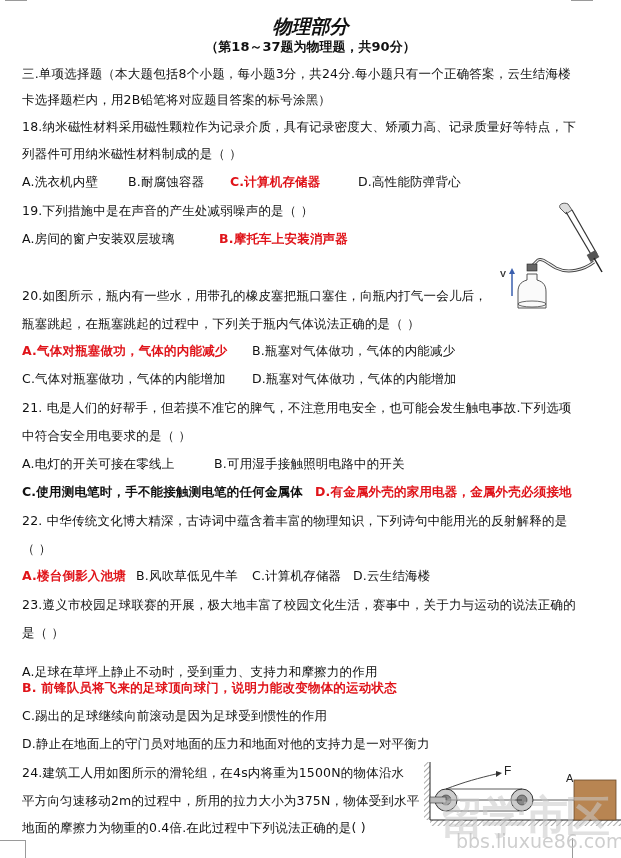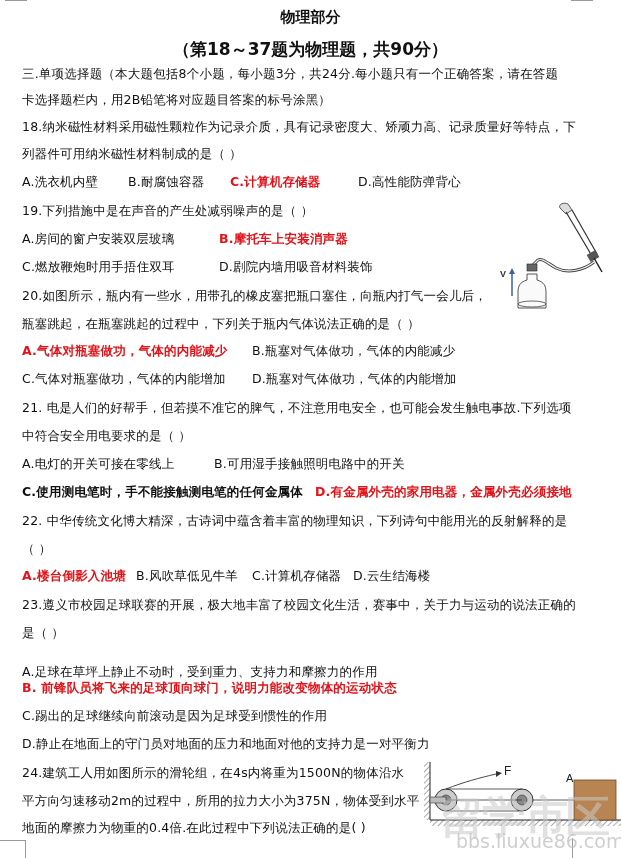--- a/index.html
+++ b/index.html
@@ -85,44 +85,40 @@
 <body>
 
 <div class="page">
 
   <div class="corner-mark" style="left:5px;top:0;width:22px;height:1px;"></div>
   <div class="corner-mark" style="left:571px;top:0;width:22px;height:1px;"></div>
   <div class="corner-mark" style="left:0;top:840px;width:26px;height:1px;"></div>
   <div class="corner-mark" style="left:25px;top:840px;width:1px;height:18px;"></div>
   <div class="corner-mark" style="left:572px;top:838px;width:1px;height:20px;"></div>
 
-  <div class="title" style="top:8px;font-size:15px;">物理部分</div>
-  <div class="title" style="top:38px;font-size:17px;">（第18～37题为物理题，共90分）</div>
-
-  <div class="line" style="top:66px;">三.单项选择题（本大题包括8个小题，每小题3分，共24分.每小题只有一个正确答案，请在答题</div>
+  <div class="title" style="top:14px;font-size:19px;font-style:italic;">物理部分</div>
+  <div class="title" style="top:38px;font-size:13px;">（第18～37题为物理题，共90分）</div>
+
+  <div class="line" style="top:66px;">三.单项选择题（本大题包括8个小题，每小题3分，共24分.每小题只有一个正确答案，云生结海楼</div>
   <div class="line" style="top:92px;">卡选择题栏内，用2B铅笔将对应题目答案的标号涂黑）</div>
 
   <div class="line" style="top:119px;">18.纳米磁性材料采用磁性颗粒作为记录介质，具有记录密度大、矫顽力高、记录质量好等特点，下</div>
   <div class="line" style="top:146px;">列器件可用纳米磁性材料制成的是（            ）</div>
   <div class="line" style="top:174px;width:580px;height:18px;">
     <span class="opt" style="left:0;">A.洗衣机内壁</span>
     <span class="opt" style="left:106px;">B.耐腐蚀容器</span>
     <span class="opt red" style="left:208px;">C.计算机存储器</span>
     <span class="opt" style="left:336px;">D.高性能防弹背心</span>
   </div>
 
   <div class="line" style="top:203px;">19.下列措施中是在声音的产生处减弱噪声的是（            ）</div>
   <div class="line" style="top:231px;width:460px;height:18px;">
     <span class="opt" style="left:0;">A.房间的窗户安装双层玻璃</span>
     <span class="opt red" style="left:197px;">B.摩托车上安装消声器</span>
   </div>
-  <div class="line" style="top:259px;width:460px;height:18px;">
-    <span class="opt" style="left:0;">C.燃放鞭炮时用手捂住双耳</span>
-    <span class="opt" style="left:197px;">D.剧院内墙用吸音材料装饰</span>
-  </div>
 
   <svg class="fig-pump" viewBox="0 0 110 110">
 
     <path d="M62 8 C60 4 66 2 70 4 L74 10 L68 14 Z" fill="#ddd" stroke="#333" stroke-width="0.8"></path>
 
     <line x1="68" y1="12" x2="94" y2="56" stroke="#333" stroke-width="1.2"></line>
     <line x1="74" y1="10" x2="99" y2="54" stroke="#333" stroke-width="1.2"></line>
     <rect x="90" y="52" width="10" height="8" fill="#555" transform="rotate(-30 95 56)"></rect>
     <line x1="96" y1="58" x2="104" y2="72" stroke="#222" stroke-width="1.5"></line>
 

